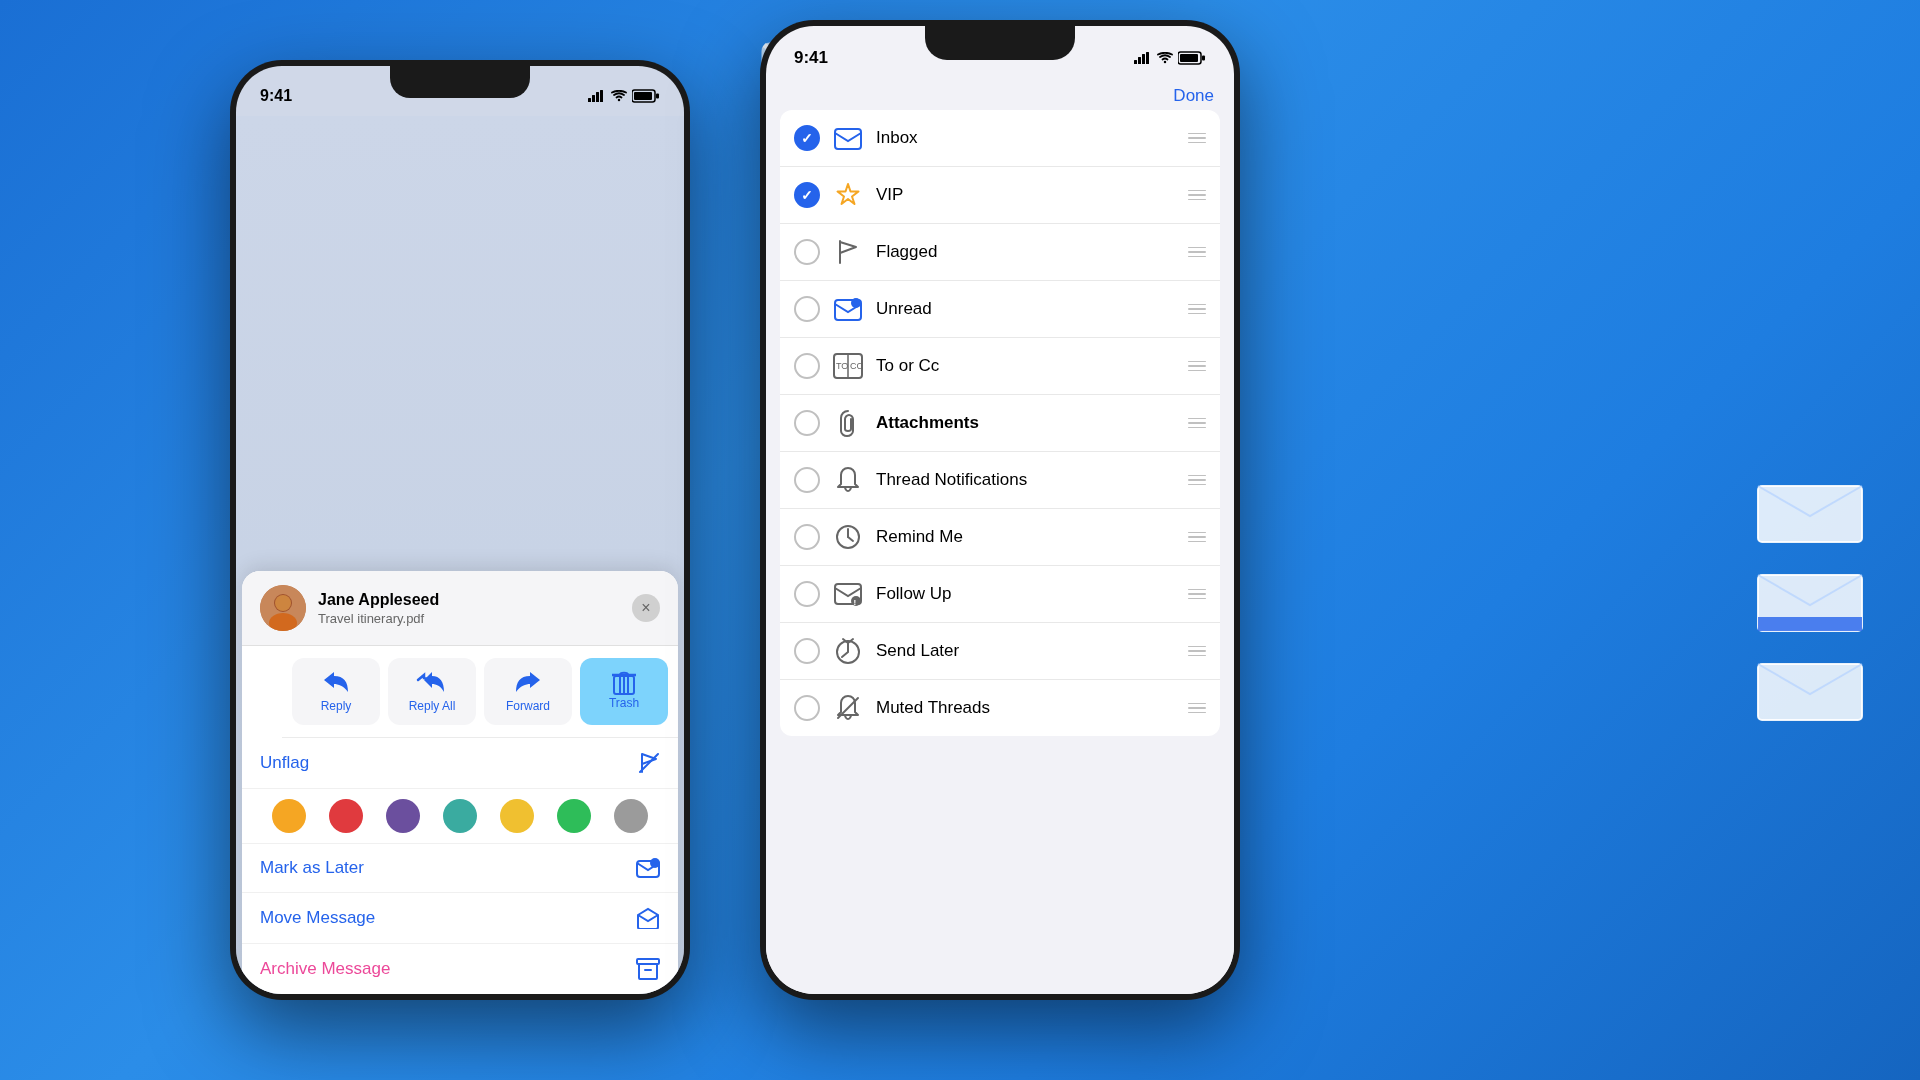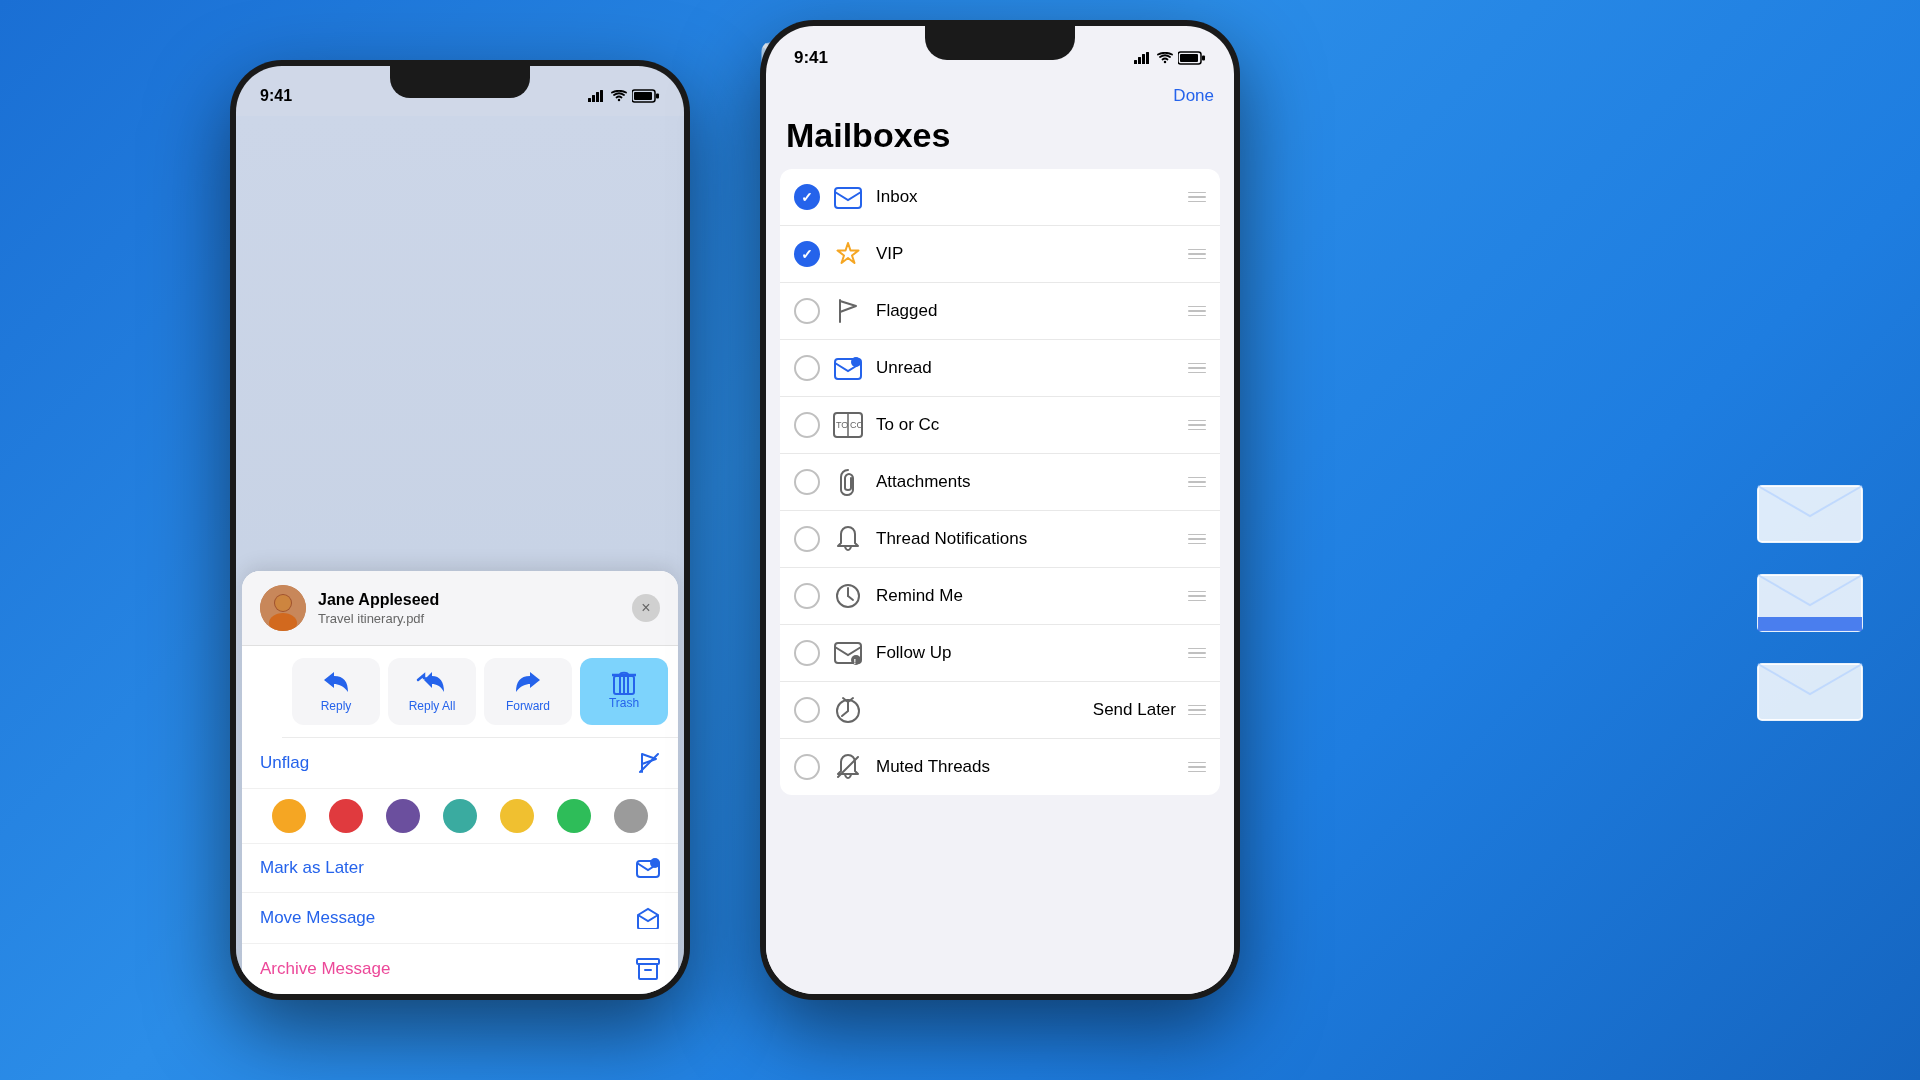--- a/index.html
+++ b/index.html
@@ -216,21 +216,20 @@
         </svg>
       </div>
     </div>
 
     <div style="position:absolute; top:54px; left:0; right:0; bottom:0; background:#f2f2f7; overflow:hidden;">
 
       <div style="display:flex; justify-content:flex-end; padding:6px 20px 4px;">
         <span style="font-size:17px; color:#2563eb; cursor:pointer; font-weight:400;">Done</span>
       </div>
 
-      <div style="font-size:34px; font-weight:700; color:#000; padding:6px 20px 14px;">Mailboxes</div>
 
       <div style="background:white; margin:0 14px; border-radius:12px; overflow:hidden;">
 
         <div style="display:flex; align-items:center; padding:12px 14px; border-bottom:1px solid #e8e8e8; gap:12px; cursor:pointer;">
           <div style="width:26px; height:26px; border-radius:50%; background:#2563eb; border:2px solid #2563eb; display:flex; align-items:center; justify-content:center; flex-shrink:0;">
             <span style="color:white; font-size:14px; font-weight:700;">✓</span>
           </div>
           <div style="width:32px; height:32px; display:flex; align-items:center; justify-content:center; flex-shrink:0;">
             <svg width="28" height="24" viewBox="0 0 28 24" fill="none">
               <rect x="1" y="3" width="26" height="20" rx="3" stroke="#2563eb" stroke-width="2" fill="none"></rect>
@@ -306,21 +305,21 @@
             </svg>
           </div>
           <span style="flex:1; font-size:17px; color:#000;">To or Cc</span>
           <div style="display:flex; flex-direction:column; gap:3px;">
             <div style="width:18px; height:1.5px; background:#c0c0c0; border-radius:1px;"></div>
             <div style="width:18px; height:1.5px; background:#c0c0c0; border-radius:1px;"></div>
             <div style="width:18px; height:1.5px; background:#c0c0c0; border-radius:1px;"></div>
           </div>
         </div>
 
-        <div style="display:flex; align-items:center; padding:12px 14px; border-bottom:1px solid #e8e8e8; gap:12px; cursor:pointer;">
+        <div style="display:flex; align-items:center; padding:12px 14px; border-bottom:1px solid #e8e8e8; gap:12px; cursor:pointer;font-weight:bold;">
           <div style="width:26px; height:26px; border-radius:50%; border:2px solid #c0c0c0; flex-shrink:0;"></div>
           <div style="width:32px; height:32px; display:flex; align-items:center; justify-content:center; flex-shrink:0;">
             <svg width="22" height="28" viewBox="0 0 22 28" fill="none">
               <path d="M11 2 C7 2 4 5 4 9 L4 22 C4 25 7 27 10 27 C13 27 16 25 16 22 L16 10 C16 8 14 6 12 6 C10 6 8 8 8 10 L8 20 C8 21.5 9.5 22 11 22 C12.5 22 14 21.5 14 20 L14 10" stroke="#666" stroke-width="2" fill="none" stroke-linecap="round"></path>
             </svg>
           </div>
           <span style="flex:1; font-size:17px; color:#000;">Attachments</span>
           <div style="display:flex; flex-direction:column; gap:3px;">
             <div style="width:18px; height:1.5px; background:#c0c0c0; border-radius:1px;"></div>
             <div style="width:18px; height:1.5px; background:#c0c0c0; border-radius:1px;"></div>
@@ -381,21 +380,21 @@
 
         <div style="display:flex; align-items:center; padding:12px 14px; border-bottom:1px solid #e8e8e8; gap:12px; cursor:pointer;">
           <div style="width:26px; height:26px; border-radius:50%; border:2px solid #c0c0c0; flex-shrink:0;"></div>
           <div style="width:32px; height:32px; display:flex; align-items:center; justify-content:center; flex-shrink:0;">
             <svg width="26" height="28" viewBox="0 0 26 28" fill="none">
               <circle cx="13" cy="15" r="11" stroke="#666" stroke-width="2" fill="none"></circle>
               <path d="M13 4 L13 15 L7 20" stroke="#666" stroke-width="2" stroke-linecap="round" fill="none"></path>
               <path d="M8 2 L13 6 L18 2" stroke="#666" stroke-width="2" stroke-linecap="round" fill="none"></path>
             </svg>
           </div>
-          <span style="flex:1; font-size:17px; color:#000;text-align:right;">Send Later</span>
+          <span style="flex:1; font-size:17px; color:#000;">Send Later</span>
           <div style="display:flex; flex-direction:column; gap:3px;">
             <div style="width:18px; height:1.5px; background:#c0c0c0; border-radius:1px;"></div>
             <div style="width:18px; height:1.5px; background:#c0c0c0; border-radius:1px;"></div>
             <div style="width:18px; height:1.5px; background:#c0c0c0; border-radius:1px;"></div>
           </div>
         </div>
 
         <div style="display:flex; align-items:center; padding:12px 14px; gap:12px; cursor:pointer;">
           <div style="width:26px; height:26px; border-radius:50%; border:2px solid #c0c0c0; flex-shrink:0;"></div>
           <div style="width:32px; height:32px; display:flex; align-items:center; justify-content:center; flex-shrink:0;">

